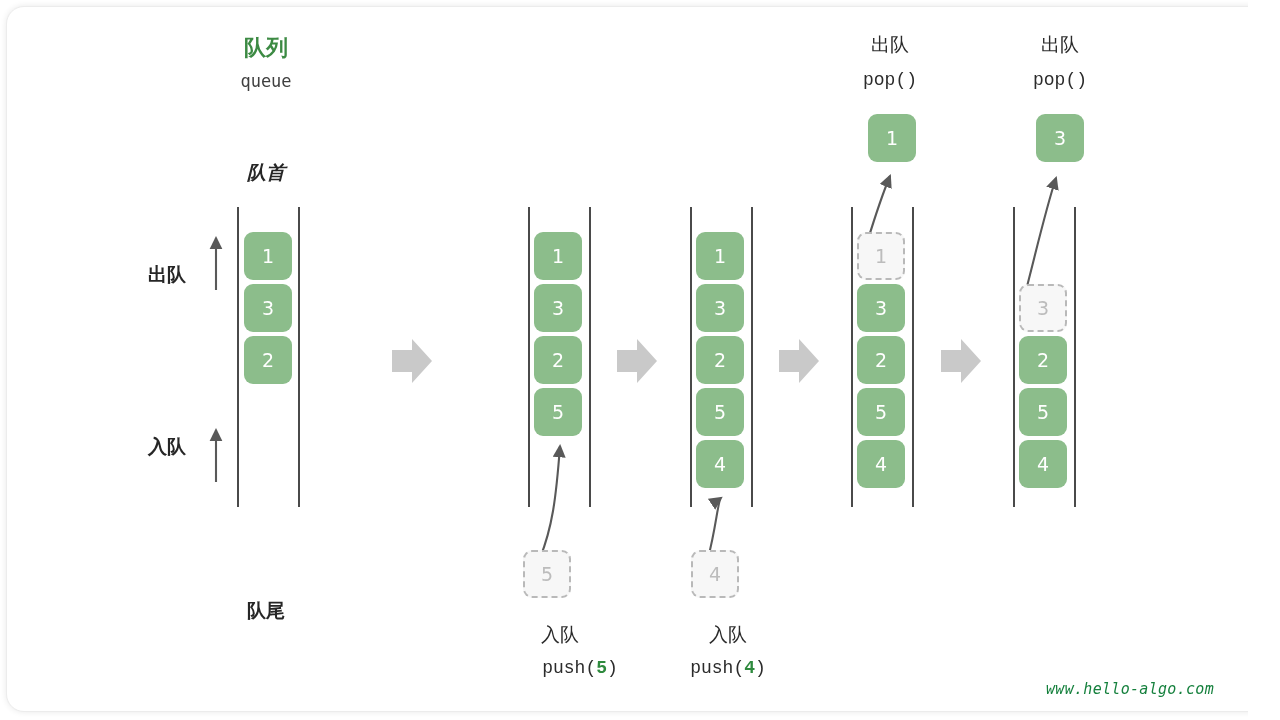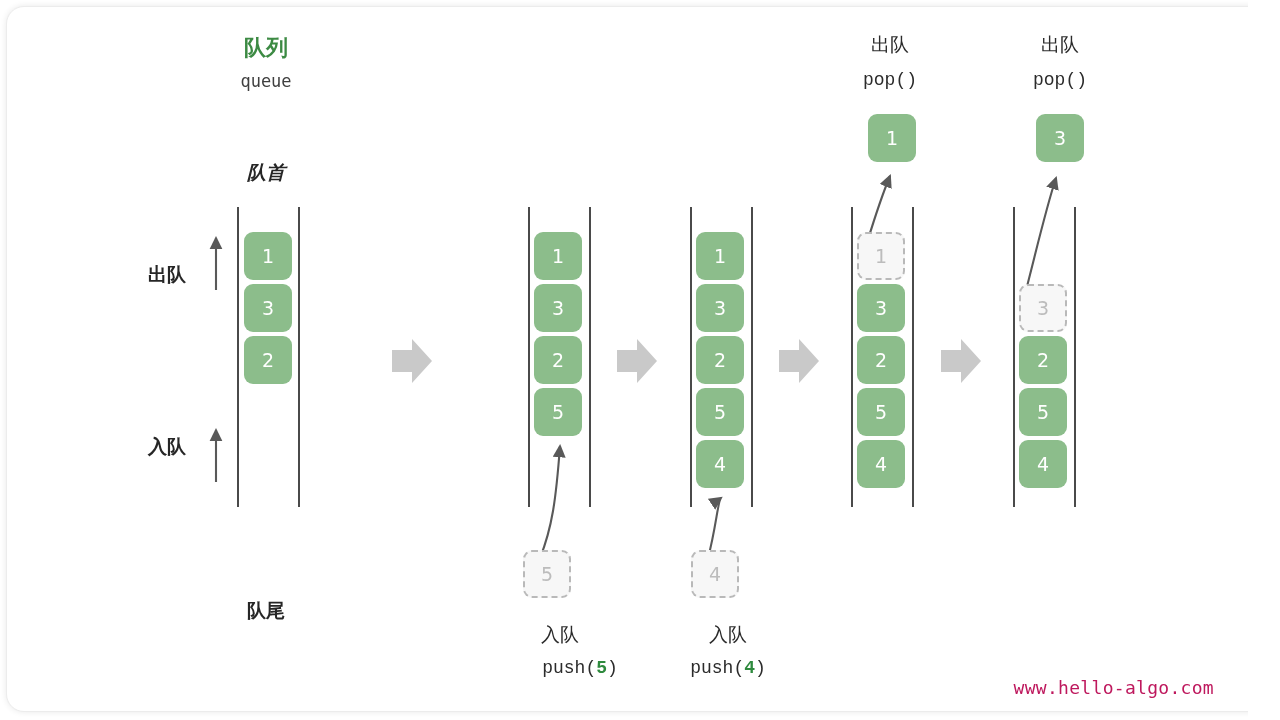--- a/index.html
+++ b/index.html
@@ -96,23 +96,24 @@
     left: 0; top: 0;
     width: 1280px; height: 720px;
     pointer-events: none;
   }
 
   .watermark {
     position: absolute;
     right: 34px;
     bottom: 22px;
     font-family: "DejaVu Sans Mono", "Liberation Mono", monospace;
-    font-size: 18px;
-    color: #be185d;
+    font-size: 15px;
+    color: #15803d;
     letter-spacing: 0.3px;
+    font-style: italic;
   }
   .green-num { color: #2f8a3e; font-weight: 700; }
 </style>
 </head>
 <body>
 
 <div id="canvas">
   <div id="frame"></div>
 
   <svg class="svg-layer" viewBox="0 0 1280 720">

